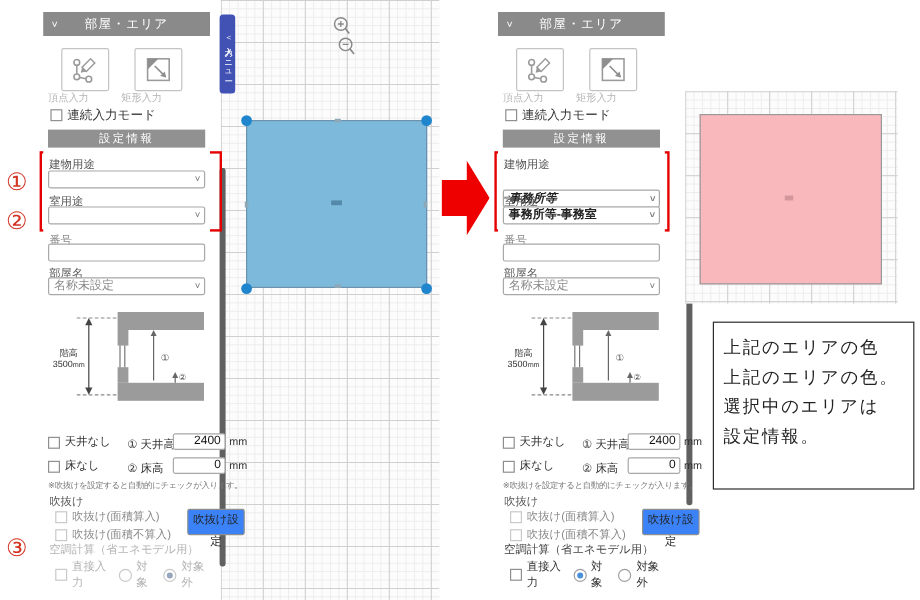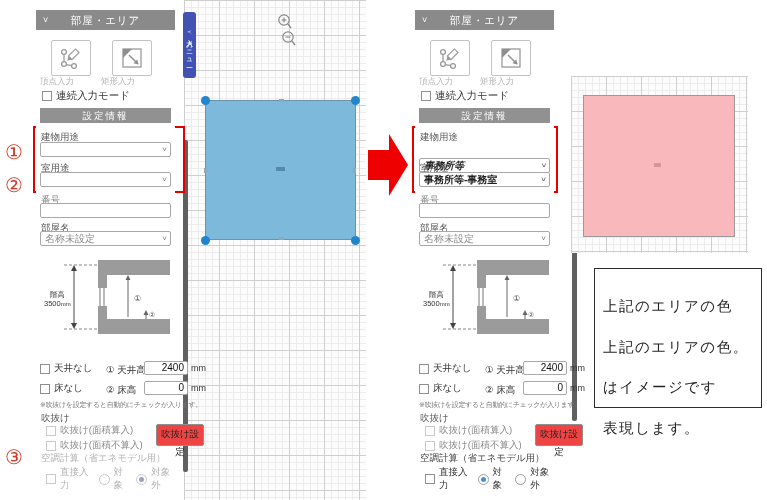--- a/index.html
+++ b/index.html
@@ -59,34 +59,34 @@
     box-sizing:border-box;font-size:10px;line-height:13px;padding:0 13px 0 4px;color:#222;overflow:hidden;white-space:nowrap;}
   .tin{padding-right:4px;}
   .dd .chevd{position:absolute;right:3px;top:0px;color:#777;font-size:8px;}
   .dd.bold{font-weight:bold;}
   .dd.ghost{color:#8a8a8a;}
   .numin{position:absolute;width:44px;height:14px;border:1px solid #a8a8a8;border-radius:2px;background:#fff;
     box-sizing:border-box;font-size:10px;line-height:12px;text-align:right;padding:0 3px;color:#111;}
   .mm{position:absolute;font-size:9px;color:#333;}
   .small{font-size:9.5px;}
   .tiny{font-size:7px;color:#777;letter-spacing:-0.3px;white-space:nowrap;}
-  .gbtn{position:absolute;border:1px solid #8f8f8f;border-radius:2px;background:#ef4444;font-size:9.5px;
+  .gbtn{position:absolute;border:1px solid #8f8f8f;border-radius:2px;background:#3b82f6;font-size:9.5px;
     color:#222;text-align:center;line-height:18px;width:46px;height:20px;}
   .graytxt{color:#b3b3b3;}
   .midtxt{color:#8a8a8a;}
 
   
   .redbox{position:absolute;border:2.5px solid #e50000;box-sizing:border-box;}
   .cnum{position:absolute;color:#d23323;font-size:20px;font-family:"Liberation Serif","DejaVu Serif",serif;line-height:20px;}
 
   
   #note-box{position:absolute;left:594px;top:268px;width:168px;height:140px;border:1.5px solid #2c2c2c;
     font-family:"Liberation Serif","DejaVu Serif",serif;font-size:14.5px;color:#222;
     padding:9px 8px;box-sizing:border-box;line-height:24.5px;letter-spacing:1.5px;}
-  #note-box div{white-space:nowrap;margin-top:16px;}
+  #note-box div{white-space:nowrap;}
 </style>
 </head>
 <body>
 
 <div id="stage">
 
   <div id="canvas-left" class="grid">
     <div id="area-blue" class="area">
       <div class="center-mark" style="left:70px;top:66px;background:#4a7d9e;"></div>
       <div class="tick" style="left:73px;top:-2px;"></div>
@@ -134,22 +134,22 @@
   <div class="redbox" style="left:412px;top:126px;width:146px;height:67px;"></div>
   <div style="position:absolute;left:368px;top:134px;">
     <svg width="40" height="62" viewBox="0 0 40 62">
         <polygon points="0,16 21,16 21,0 40,31 21,62 21,46 0,46" fill="#ee0000"></polygon>
       </svg>
   </div>
 
   <div id="note-box">
     <div>上記のエリアの色</div>
     <div>上記のエリアの色。</div>
-    <div>はイメージです</div>
-    <div>表現します。</div>
+    <div>選択中のエリアは</div>
+    <div>設定情報。</div>
   </div>
 
   <div class="panel" id="panel-left">
     <div class="p-abs phead" style="top:0;">
       <span class="chev">˅</span>
       <span>部屋・エリア</span>
     </div>
     <div class="toolbtn" style="left:15px;top:30px;">
       <svg width="24" height="24" viewBox="0 0 24 24">
           <circle cx="5" cy="6" r="2.4" fill="none" stroke="#9a9a9a" stroke-width="1.3"></circle>

